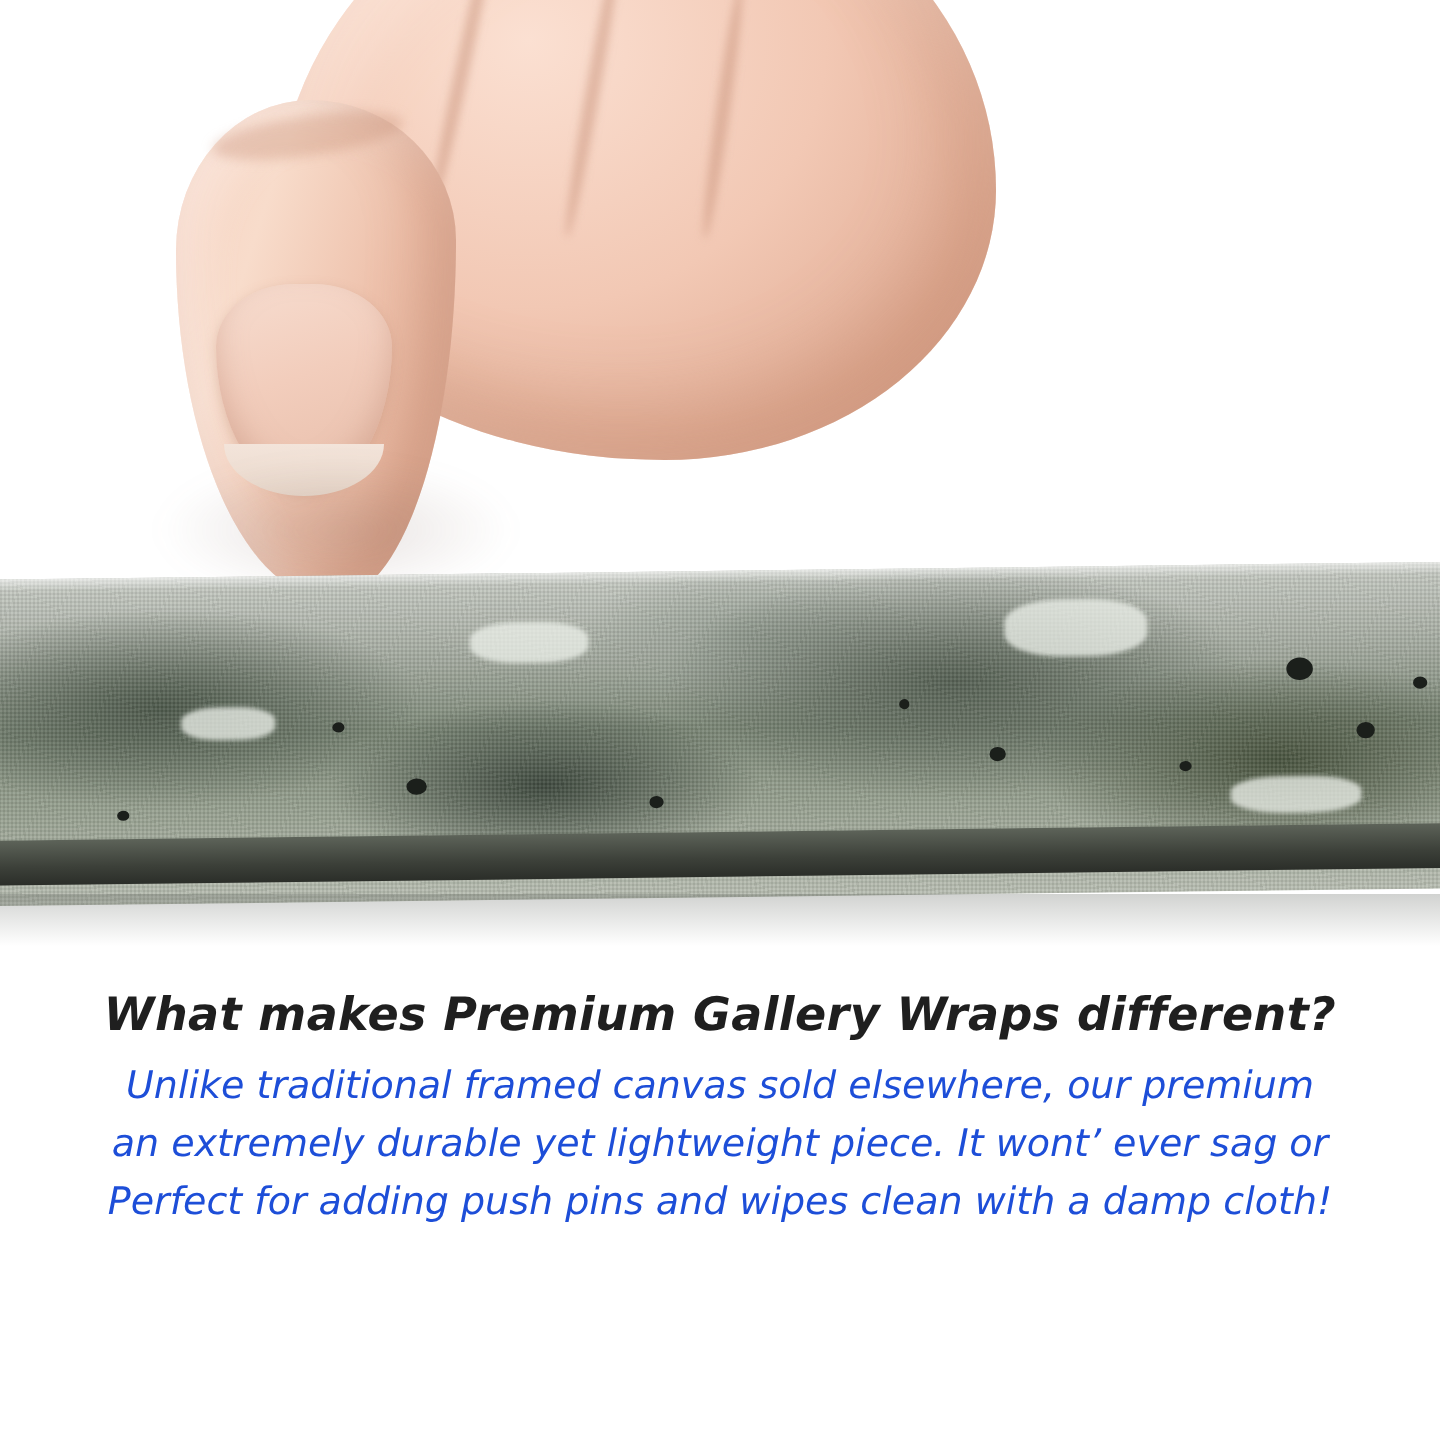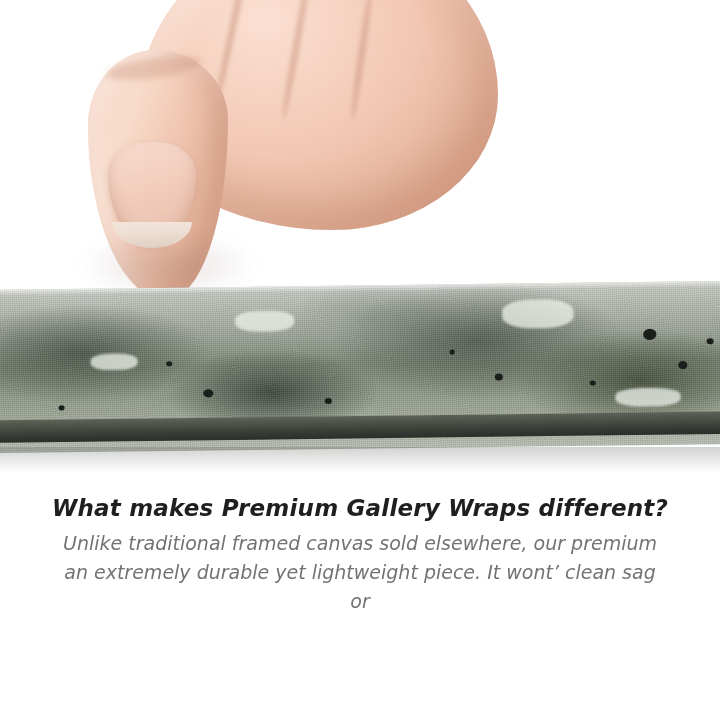--- a/index.html
+++ b/index.html
@@ -180,21 +180,21 @@
     font-style: italic;
     font-weight: 600;
     letter-spacing: 0.2px;
     margin: 0 0 8px 0;
     color: #1f1f1f;
   }
   .body-line {
     font-size: 19px;
     font-style: italic;
     line-height: 29px;
-    color: #737373;
+    color: #1d4ed8;
     margin: 0;
     padding: 0 52px;
   }
 </style>
 </head>
 <body>
 
 <div class="page">
 
   <div class="photo-area">
@@ -232,16 +232,17 @@
 
       <div class="strip-bottom-edge"></div>
     </div>
 
     <div class="strip-shadow-under"></div>
   </div>
 
   <div class="text-block">
     <p class="headline">What makes Premium Gallery Wraps different?</p>
     <p class="body-line">Unlike traditional framed canvas sold elsewhere, our premium</p>
-    <p class="body-line">an extremely durable yet lightweight piece. It wont’ clean sag or</p>
+    <p class="body-line">an extremely durable yet lightweight piece. It wont’ ever sag or</p>
+    <p class="body-line">Perfect for adding push pins and wipes clean with a damp cloth!</p>
   </div>
 
 </div>
 
 </body></html>

